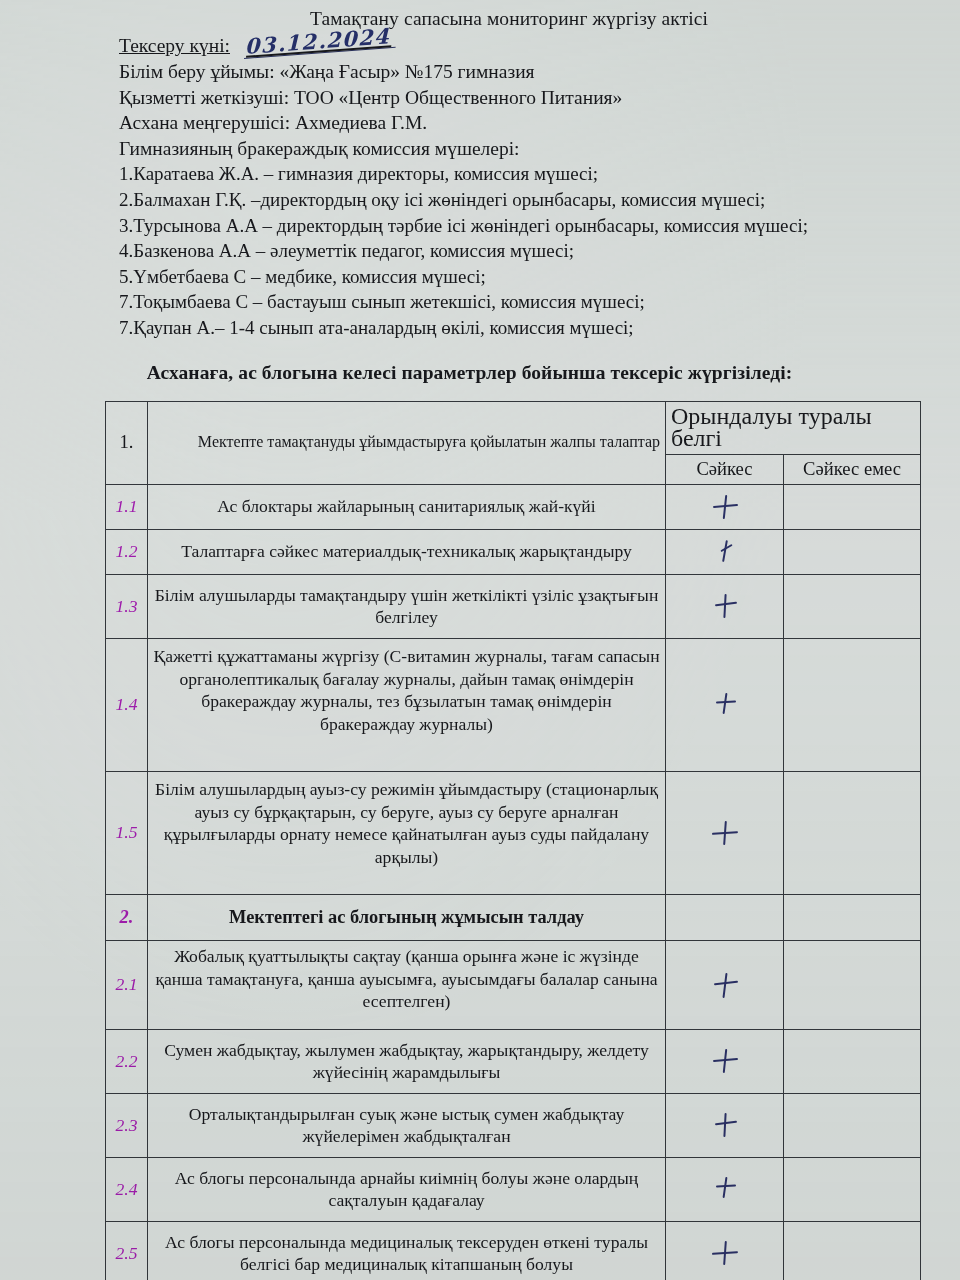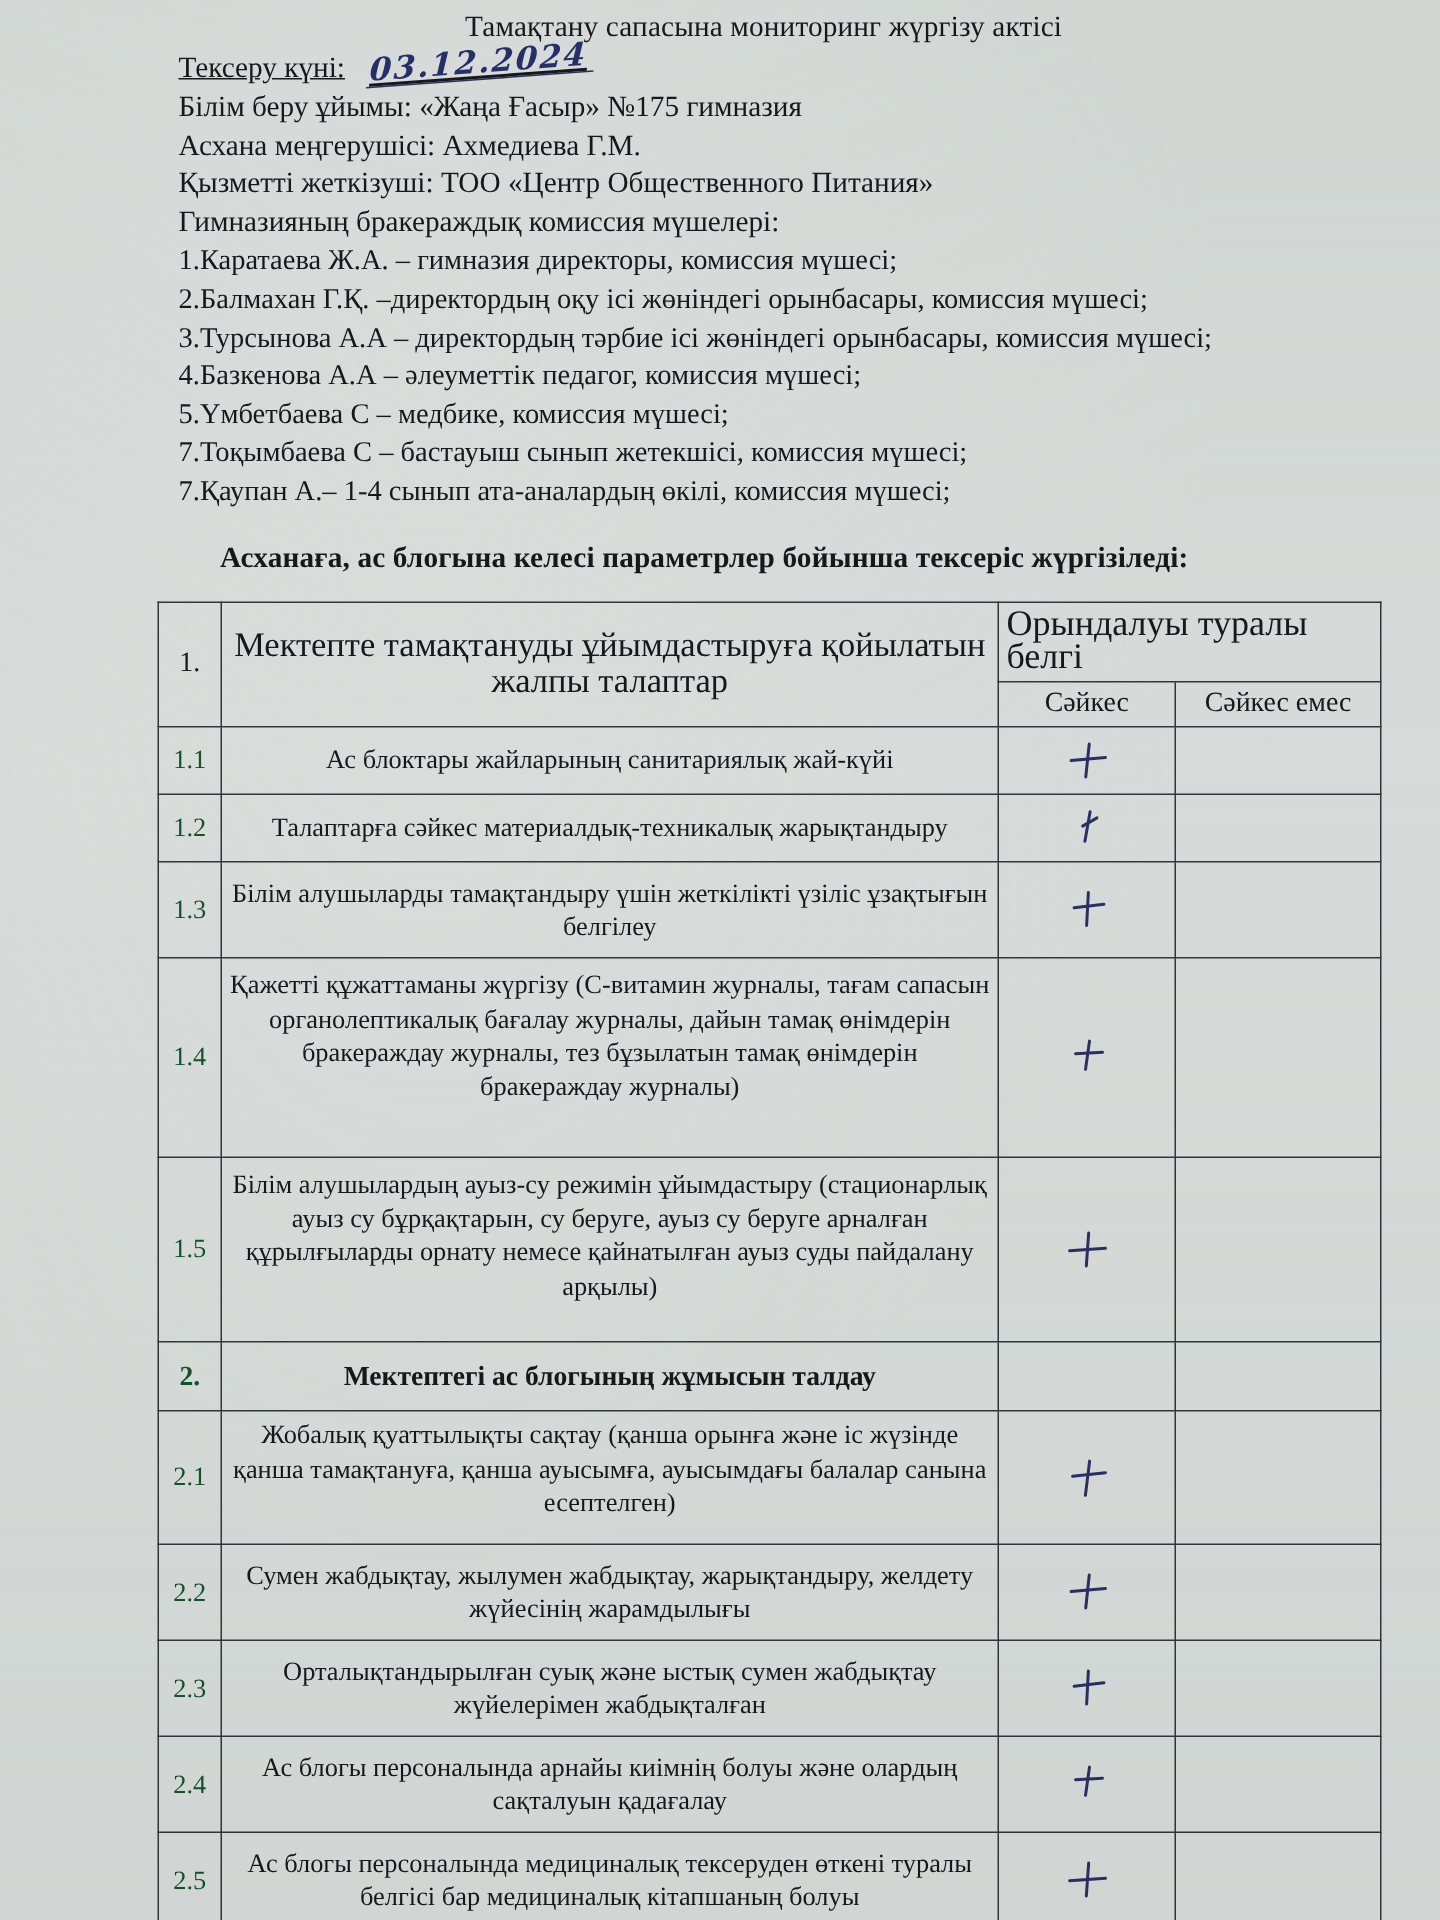--- a/index.html
+++ b/index.html
@@ -105,43 +105,44 @@
     background: transparent;
     font-weight: 400;
   }
   .col-num  { width: 42px;  text-align: center; }
   .col-text { width: 518px; text-align: left; }
   .col-ok   { width: 118px; text-align: center; margin-top: 44px; }
   .col-no   { width: 137px; text-align: center; }
 
   .hdr-title {
     font-weight: 700;
-    font-size: 23px;
+    font-size: 16px;
     line-height: 24px;
-    text-align: center;
+    text-align: right;
     padding-left: 7px;
   }
   .hdr-num {
     font-weight: 700;
     font-size: 18.6px;
   }
   .hdr-mark {
     font-weight: 700;
     font-size: 24px;
     text-align: left;
   }
   .hdr-sub {
     font-weight: 700;
     font-size: 18.6px;
     text-align: center;
   }
   .rownum {
     font-size: 17.6px;
     text-align: center;
-    color: #14532d;
+    color: #a21caf;
+    font-style: italic;
   }
   .celltext {
     text-align: center;
     padding-left: 7px;
     padding-right: 3px;
   }
   tr.section-row td {
     font-weight: 700;
     font-size: 18.4px;
   }
@@ -201,22 +202,22 @@
   <div class="doc-title">Тамақтану сапасына мониторинг жүргізу актісі</div>
 
   <div class="intro">
 
     <div class="line date-line">
       <span>Тексеру күні:</span>
       <span class="hand-date">03.12.2024</span>
     </div>
 
     <div class="line">Білім беру ұйымы: «Жаңа Ғасыр» №175 гимназия</div>
+    <div class="line">Қызметті жеткізуші: ТОО «Центр Общественного Питания»</div>
     <div class="line">Асхана меңгерушісі: Ахмедиева Г.М.</div>
-    <div class="line">Қызметті жеткізуші: ТОО «Центр Общественного Питания»</div>
     <div class="line">Гимназияның бракераждық комиссия мүшелері:</div>
   </div>
 
   <div class="members">
     <div class="line">1.Каратаева Ж.А. – гимназия директоры, комиссия мүшесі;</div>
     <div class="line">2.Балмахан Г.Қ. –директордың  оқу ісі жөніндегі орынбасары, комиссия мүшесі;</div>
     <div class="line">3.Турсынова А.А – директордың тәрбие ісі жөніндегі орынбасары, комиссия мүшесі;</div>
     <div class="line">4.Базкенова А.А – әлеуметтік педагог, комиссия мүшесі;</div>
     <div class="line">5.Үмбетбаева С – медбике, комиссия мүшесі;</div>
     <div class="line">7.Тоқымбаева С – бастауыш сынып жетекшісі, комиссия мүшесі;</div>

